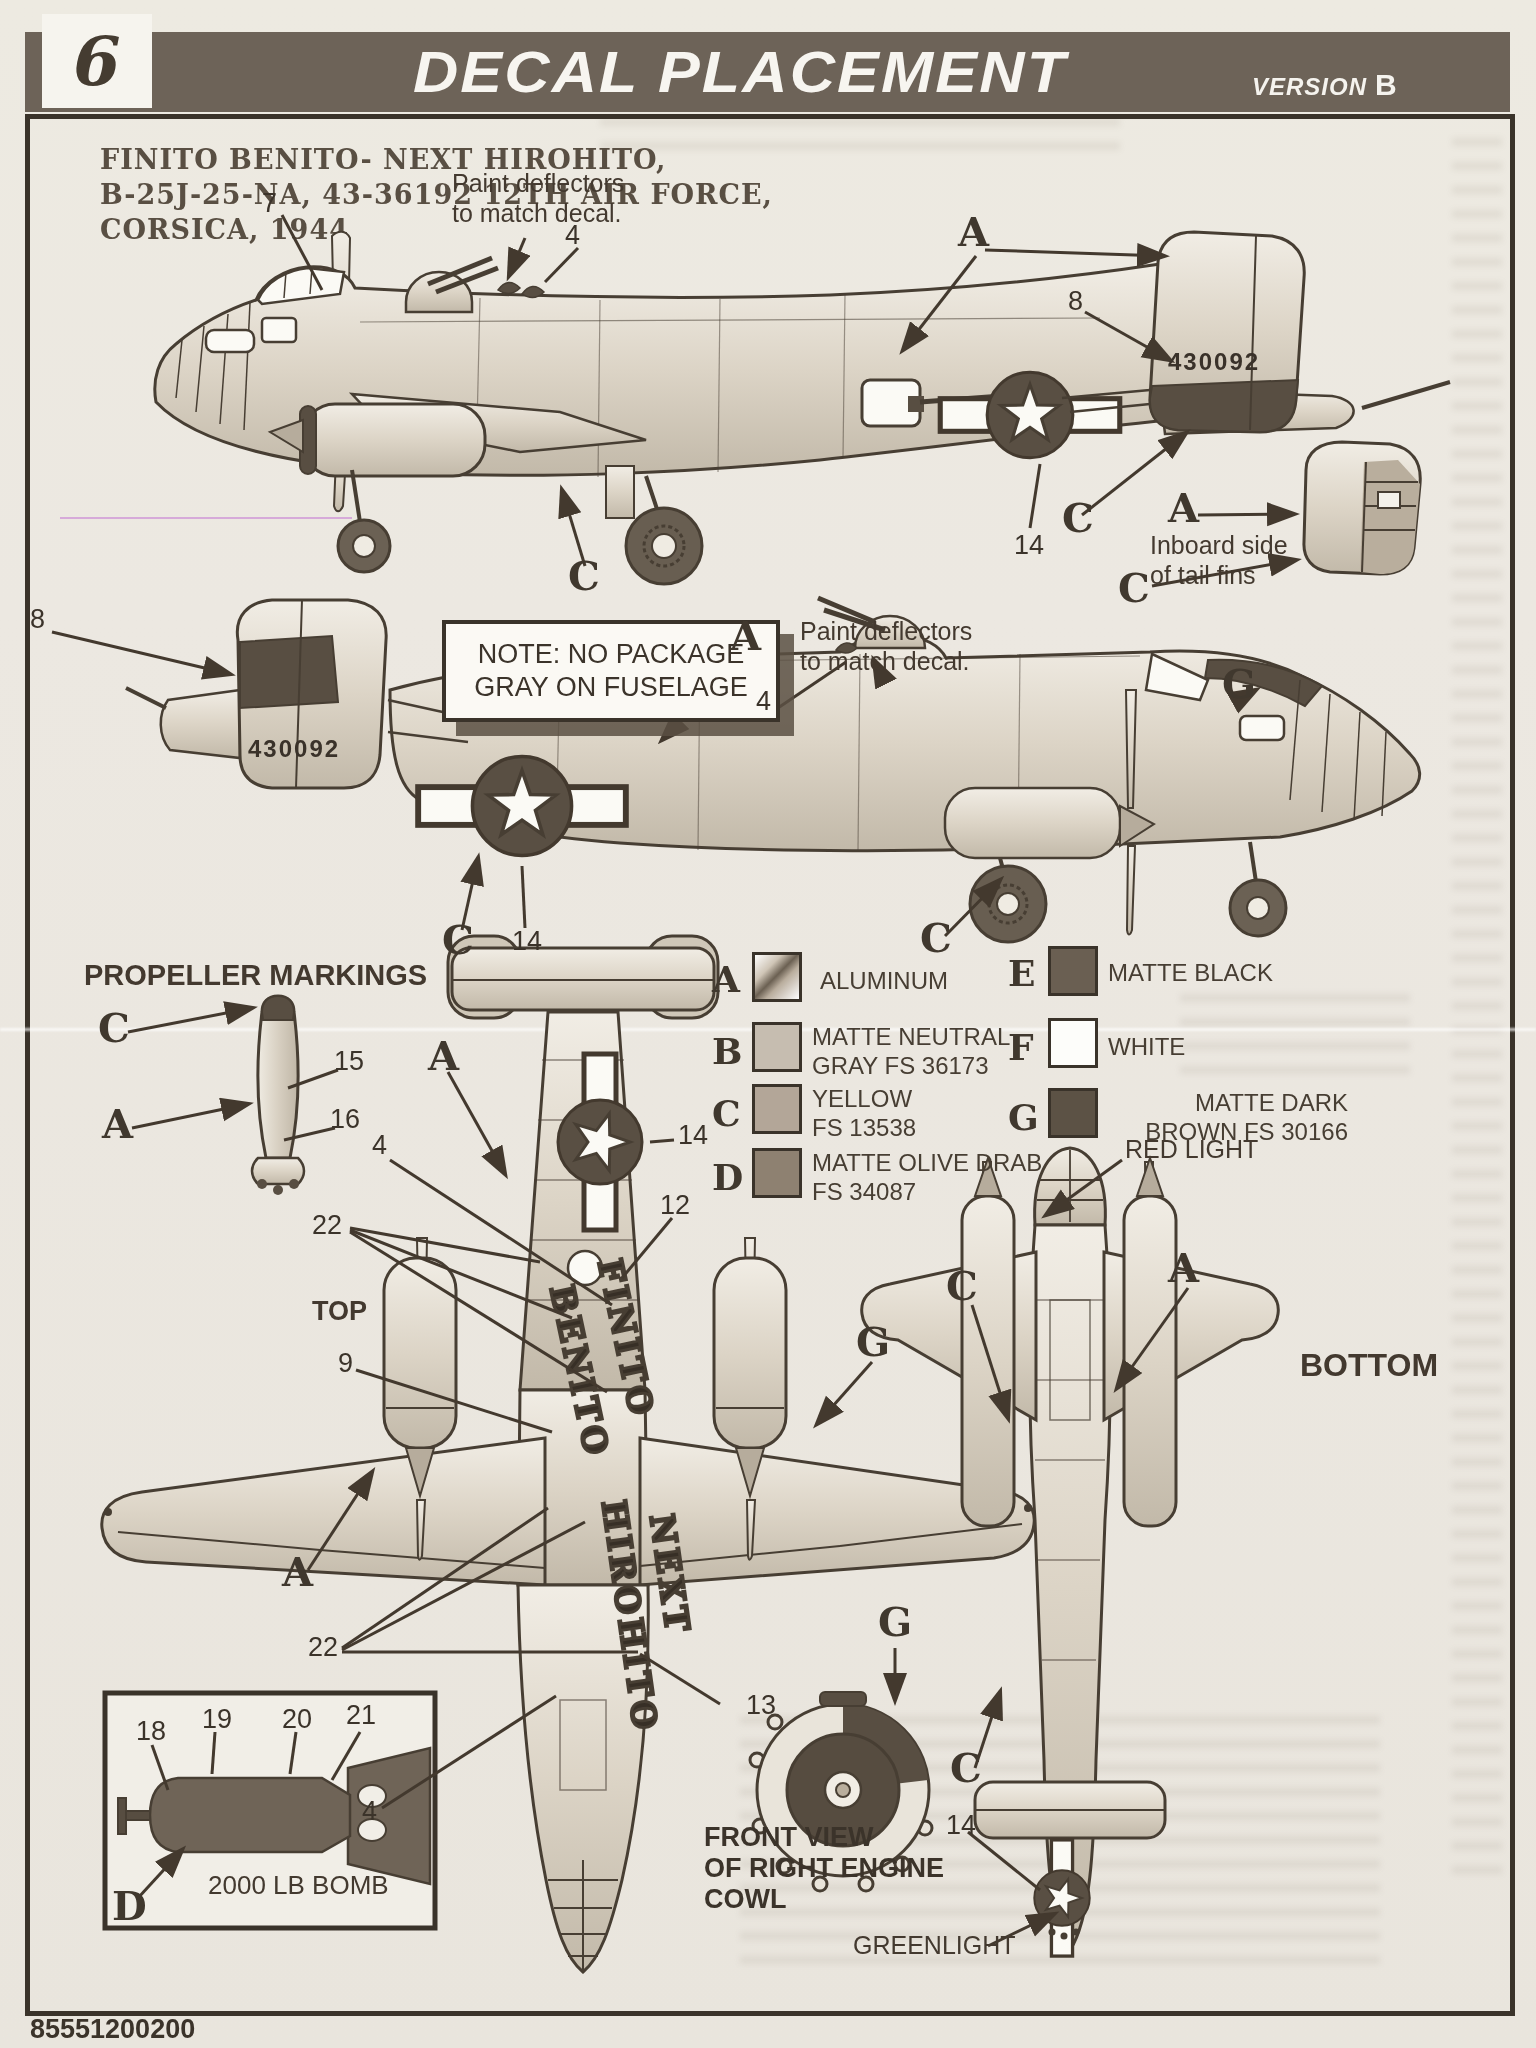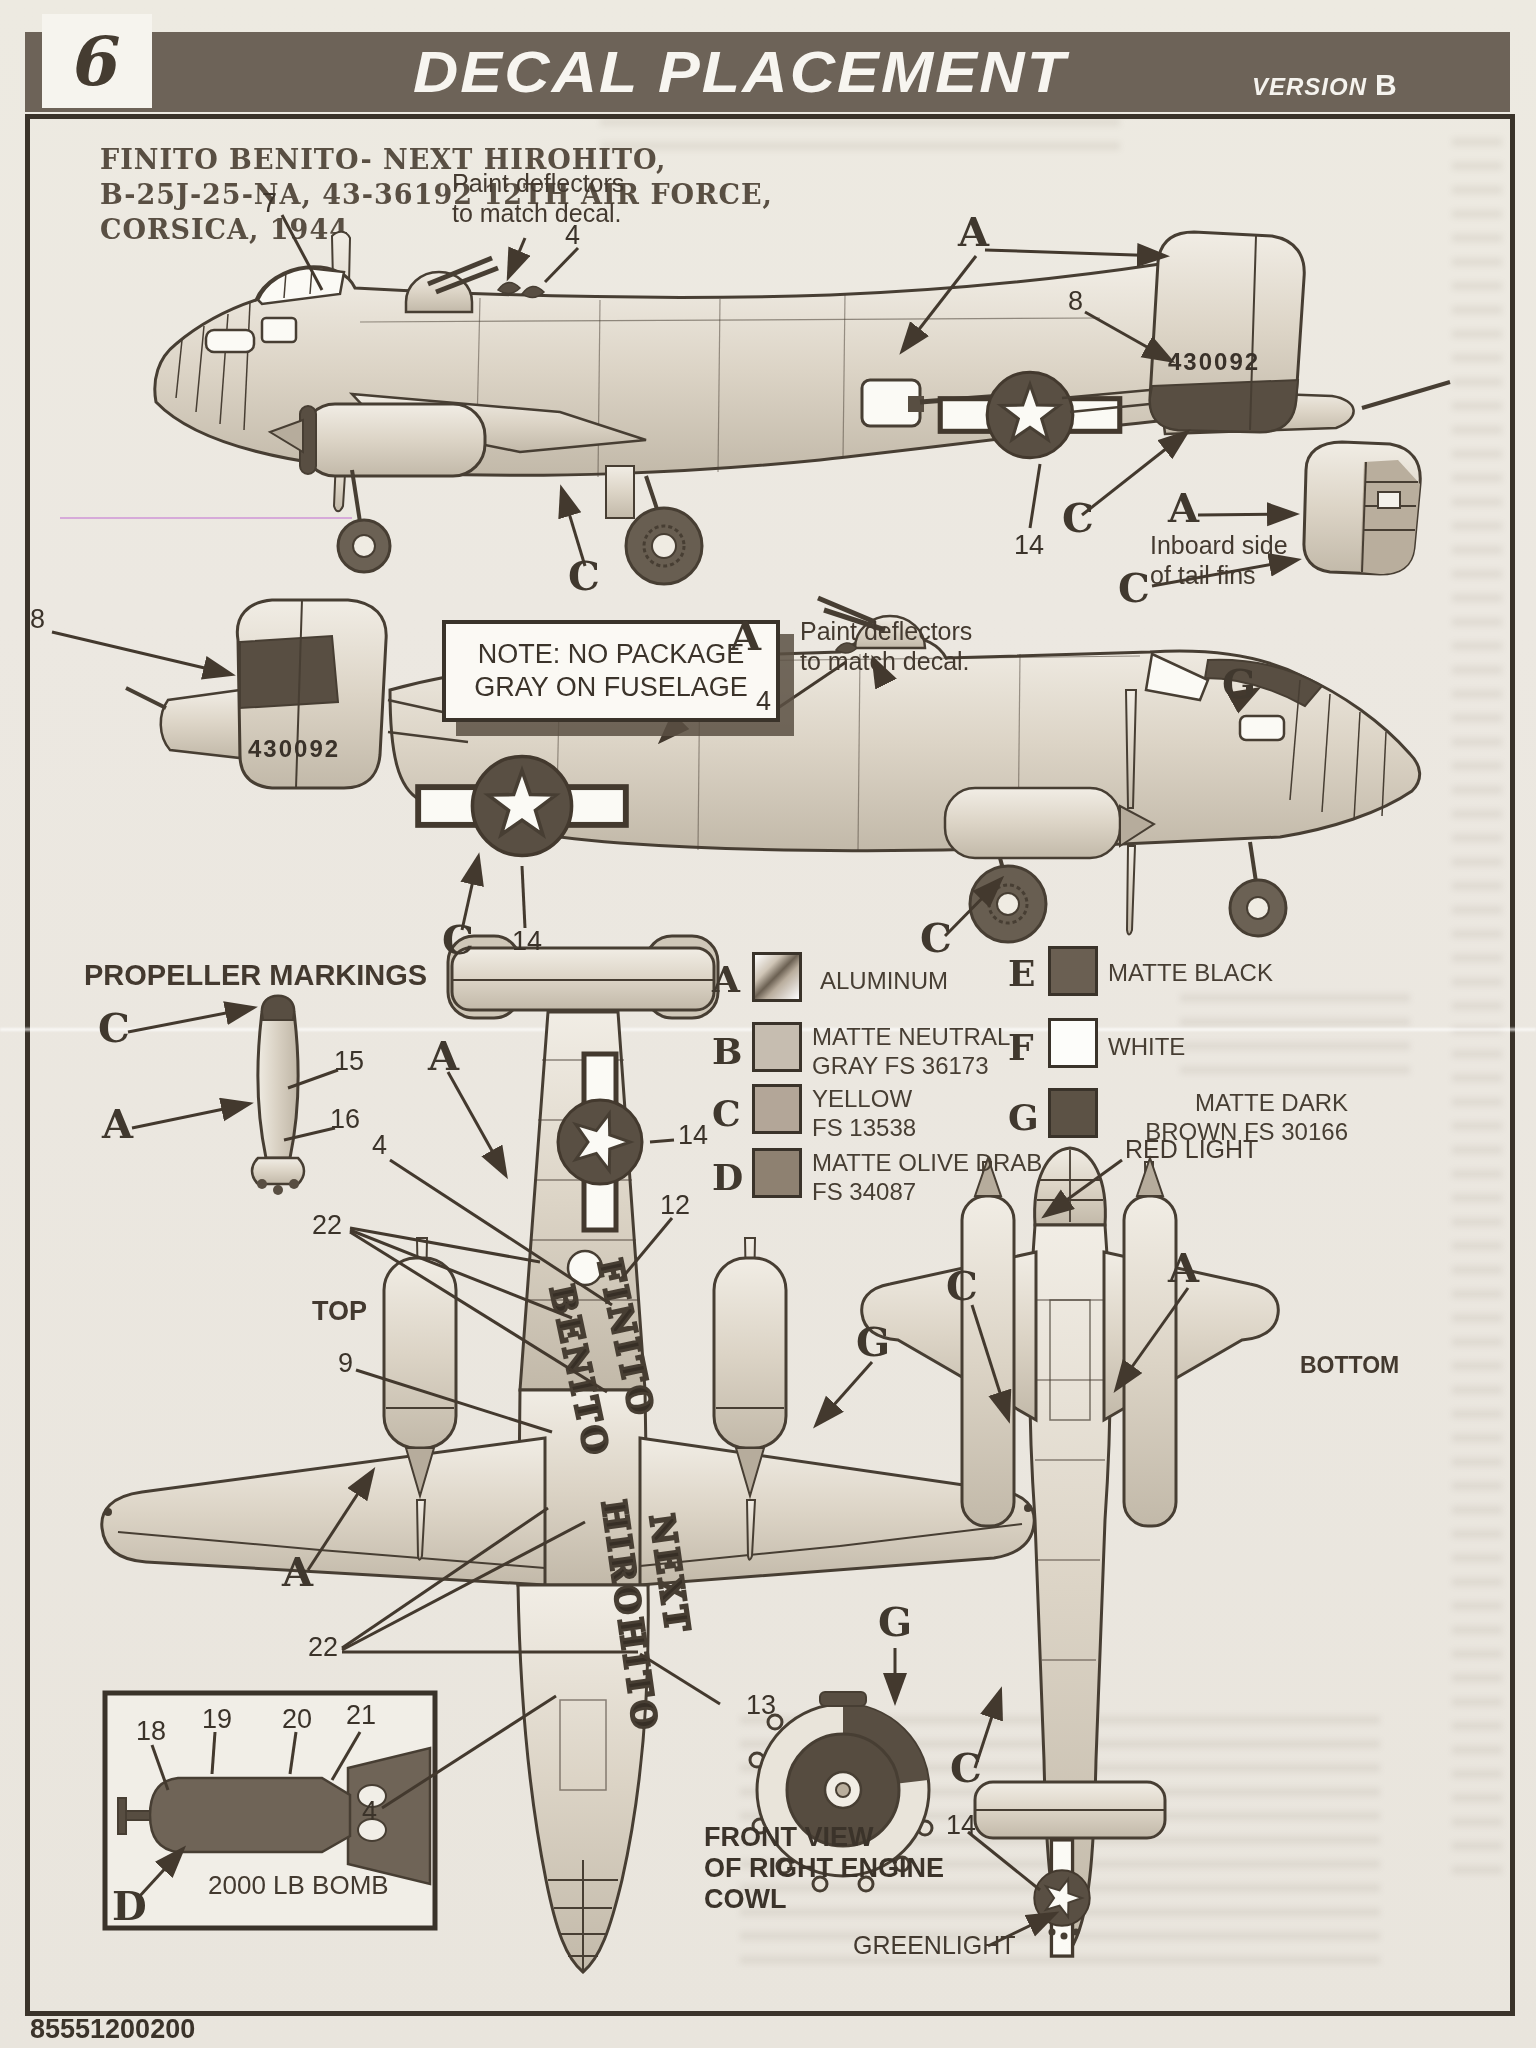--- a/index.html
+++ b/index.html
@@ -430,21 +430,21 @@
   <span class="num" style="left:338px;top:1350px;">9</span>
   <span class="lt" style="left:282px;top:1552px;">A</span>
   <span class="num" style="left:308px;top:1634px;">22</span>
   <span class="num" style="left:718px;top:1692px;margin-left:28px;">13</span>
   <span class="num" style="left:362px;top:1798px;">4</span>
   <span class="lt" style="left:856px;top:1322px;">G</span>
 
   <div class="lbl" style="left:1125px;top:1134px;">RED LIGHT</div>
   <span class="lt" style="left:946px;top:1266px;">C</span>
   <span class="lt" style="left:1168px;top:1248px;">A</span>
-  <div class="lbl b" style="left:1300px;top:1350px;font-size:23px;">BOTTOM</div>
+  <div class="lbl b" style="left:1300px;top:1350px;font-size:32px;">BOTTOM</div>
   <span class="lt" style="left:950px;top:1748px;">C</span>
   <span class="num" style="left:946px;top:1812px;">14</span>
   <div class="lbl" style="left:853px;top:1930px;">GREENLIGHT</div>
 
   <span class="lt" style="left:878px;top:1602px;">G</span>
   <div class="cowlcap">
     <div>FRONT VIEW</div>
     <div>OF RIGHT ENGINE</div>
     <div>COWL</div>
   </div>

